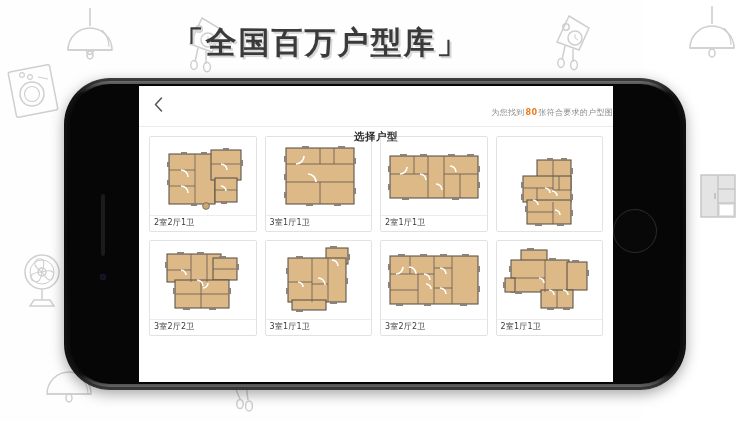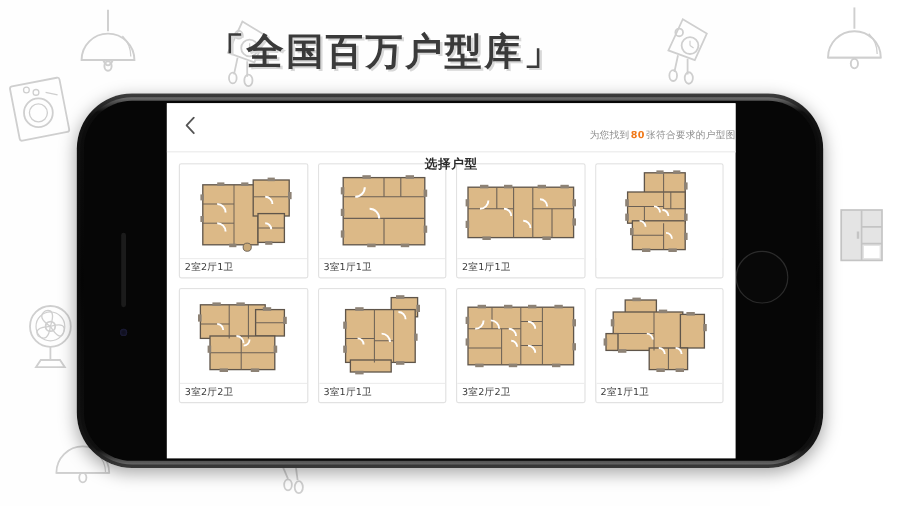--- a/index.html
+++ b/index.html
@@ -143,20 +143,21 @@
     padding: 9px 10px;
   }
   .card {
     background: #fff;
     border: 1px solid #e2e2e2;
     border-radius: 2px;
     overflow: hidden;
     cursor: pointer;
     display: flex;
     flex-direction: column;
+    justify-content: flex-end;
   }
   .plan-area {
     height: 78px;
     display: flex;
     align-items: center;
     justify-content: center;
     background: #fff;
     overflow: hidden;
   }
   .plan-area svg { display:block; }

